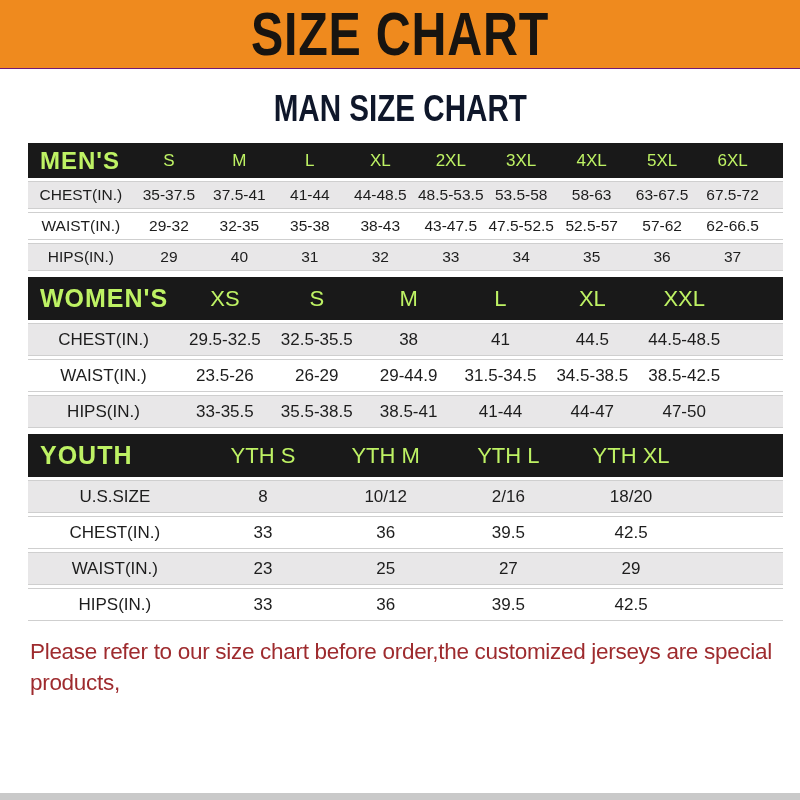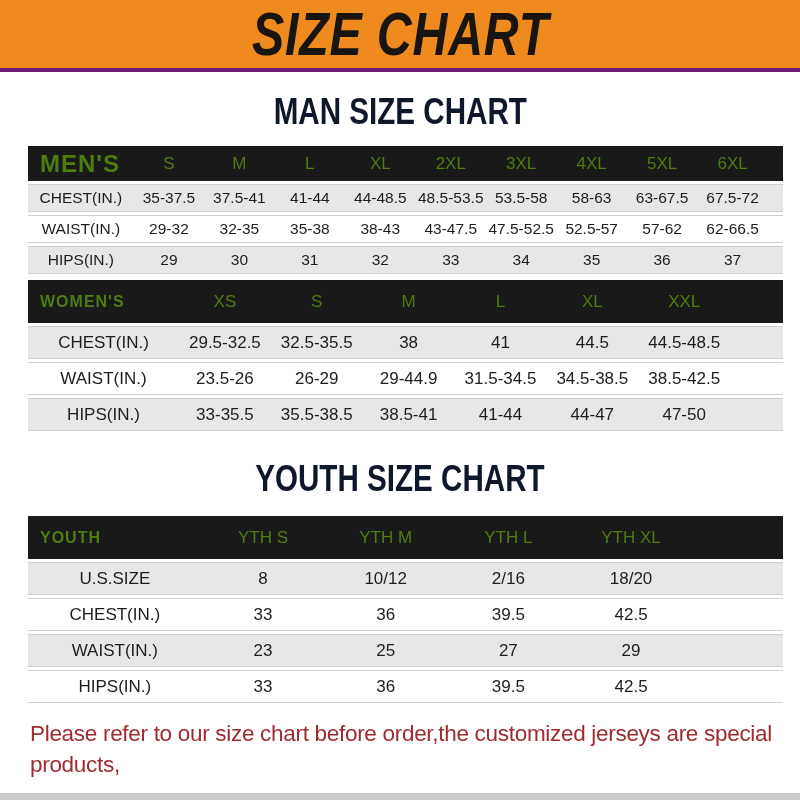--- a/index.html
+++ b/index.html
@@ -15,25 +15,24 @@
     position: relative;
     width: 800px;
     height: 800px;
     background: #ffffff;
   }
 
   
   .banner {
     height: 68px;
     background: #ef8a1e;
-    border-bottom: 4px solid #701a75;
+    border-bottom: 1px solid #701a75;
     display: flex;
     align-items: center;
     justify-content: center;
-    font-style: italic;
   }
   .banner .title {
     display: inline-block;
     transform: scaleX(0.78);
     transform-origin: center;
     font-size: 62px;
     font-weight: 700;
     letter-spacing: 1px;
     color: #181410;
     line-height: 1;
@@ -63,21 +62,21 @@
   
   table.size-table {
     border-collapse: separate;
     border-spacing: 0 3px;
     width: 755px;
     margin: 0 17px 0 28px;
     table-layout: fixed;
   }
   table.size-table th {
     background: #191919;
-    color: #4d7c0f;
+    color: #bef264;
     font-weight: 400;
     text-align: center;
     white-space: nowrap;
   }
   table.size-table th.lbl {
     font-weight: 700;
     text-align: left;
     padding-left: 12px;
     letter-spacing: 1px;
   }
@@ -89,22 +88,22 @@
     border-bottom: 1px solid #cfcfcf;
   }
   table.size-table tr.shaded td { background: #e8e7e8; }
   table.size-table tr.plain  td { background: #ffffff; }
 
   
   table.t-men th { height: 33px; font-size: 17px; }
   table.t-men th.lbl { font-size: 24px; }
   table.t-men td { height: 24px; font-size: 15.5px; }
 
-  table.t-women th, table.t-youth th { height: 41px; font-size: 17px; }
-  table.t-women th.lbl, table.t-youth th.lbl { font-size: 16px; }
+  table.t-women th, table.t-youth th { height: 41px; font-size: 22px; }
+  table.t-women th.lbl, table.t-youth th.lbl { font-size: 25px; }
   table.t-women td, table.t-youth td { height: 29px; font-size: 17px; }
 
   
   .footer-note {
     margin: 12px 0 0 30px;
     color: #9e2b2e;
     font-size: 22.5px;
     line-height: 31px;
     letter-spacing: -0.3px;
   }
@@ -181,21 +180,21 @@
           <td>43-47.5</td>
           <td>47.5-52.5</td>
           <td>52.5-57</td>
           <td>57-62</td>
           <td>62-66.5</td>
           <td></td>
         </tr>
         <tr class="shaded">
           <td class="lbl-cell">HIPS(IN.)</td>
           <td>29</td>
-          <td>30</td>
+          <td>40</td>
           <td>31</td>
           <td>32</td>
           <td>33</td>
           <td>34</td>
           <td>35</td>
           <td>36</td>
           <td>37</td>
           <td></td>
         </tr>
       </tbody>
@@ -251,23 +250,20 @@
           <td>35.5-38.5</td>
           <td>38.5-41</td>
           <td>41-44</td>
           <td>44-47</td>
           <td>47-50</td>
           <td></td>
         </tr>
       </tbody>
     </table>
 
-  <h2 class="section-heading heading-youth">
-    <span class="condensed">YOUTH SIZE CHART</span>
-  </h2>
   <table class="size-table t-youth">
       <colgroup>
         <col style="width:23%">
         <col style="width:16.25%">
         <col style="width:16.25%">
         <col style="width:16.25%">
         <col style="width:16.25%">
         <col style="width:12%">
       </colgroup>
       <thead>

